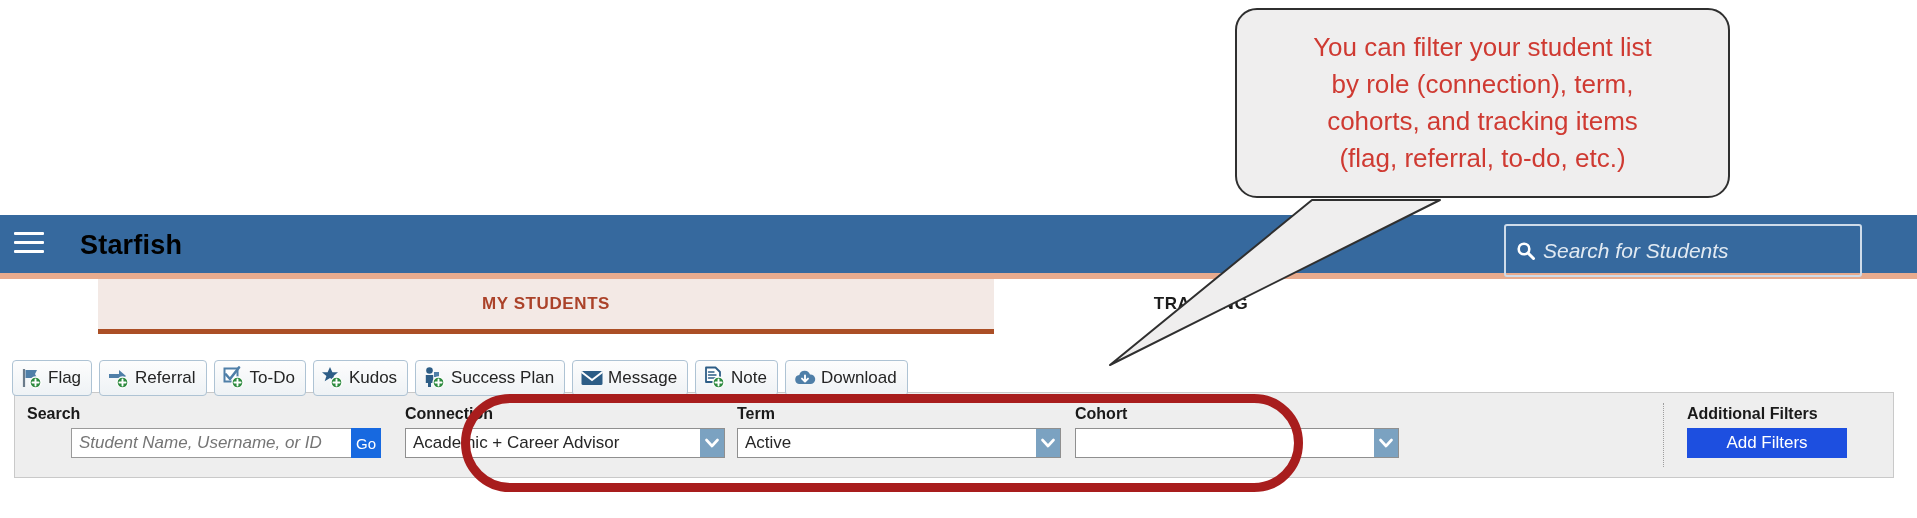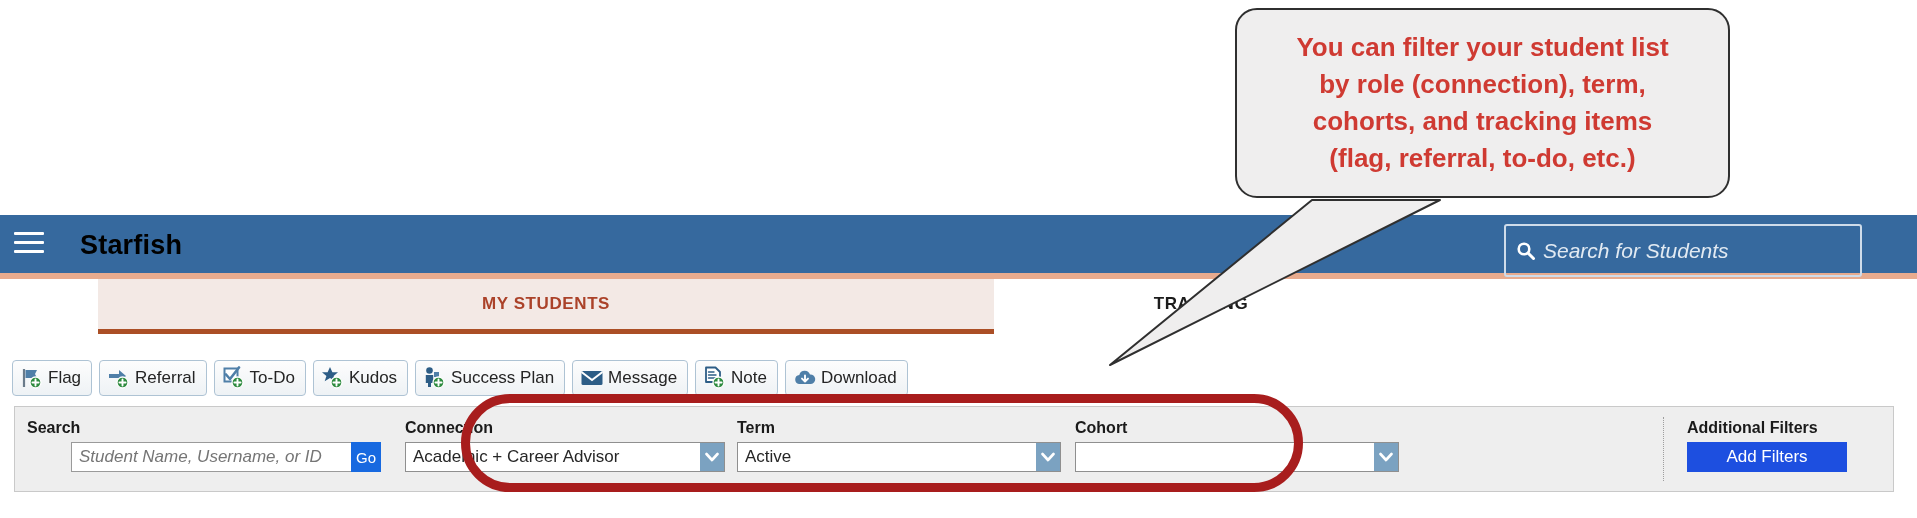--- a/index.html
+++ b/index.html
@@ -35,21 +35,21 @@
     border: 2px solid #2f2f2f;
     border-radius: 22px;
     box-sizing: border-box;
     z-index: 50;
     display: flex;
     align-items: center;
     justify-content: center;
   }
   #callout-text {
     color: #cf3a32;
-    font-weight: bold;
+    font-weight: normal;
     font-size: 26px;
     line-height: 1.42;
     text-align: center;
     padding: 0 18px;
     white-space: pre-line;
   }
 
   
   #appbar {
     position: absolute;
@@ -202,21 +202,21 @@
     width: 24px;
     height: 24px;
     flex: 0 0 24px;
     display: block;
   }
 
   
   #filter-panel {
     position: absolute;
     left: 14px;
-    top: 406px;
+    top: 392px;
     width: 1880px;
     height: 86px;
     background: #eeeeee;
     border: 1px solid #c9c9c9;
     box-sizing: border-box;
     z-index: 8;
   }
   .filter-field {
     position: absolute;
     top: 12px;

